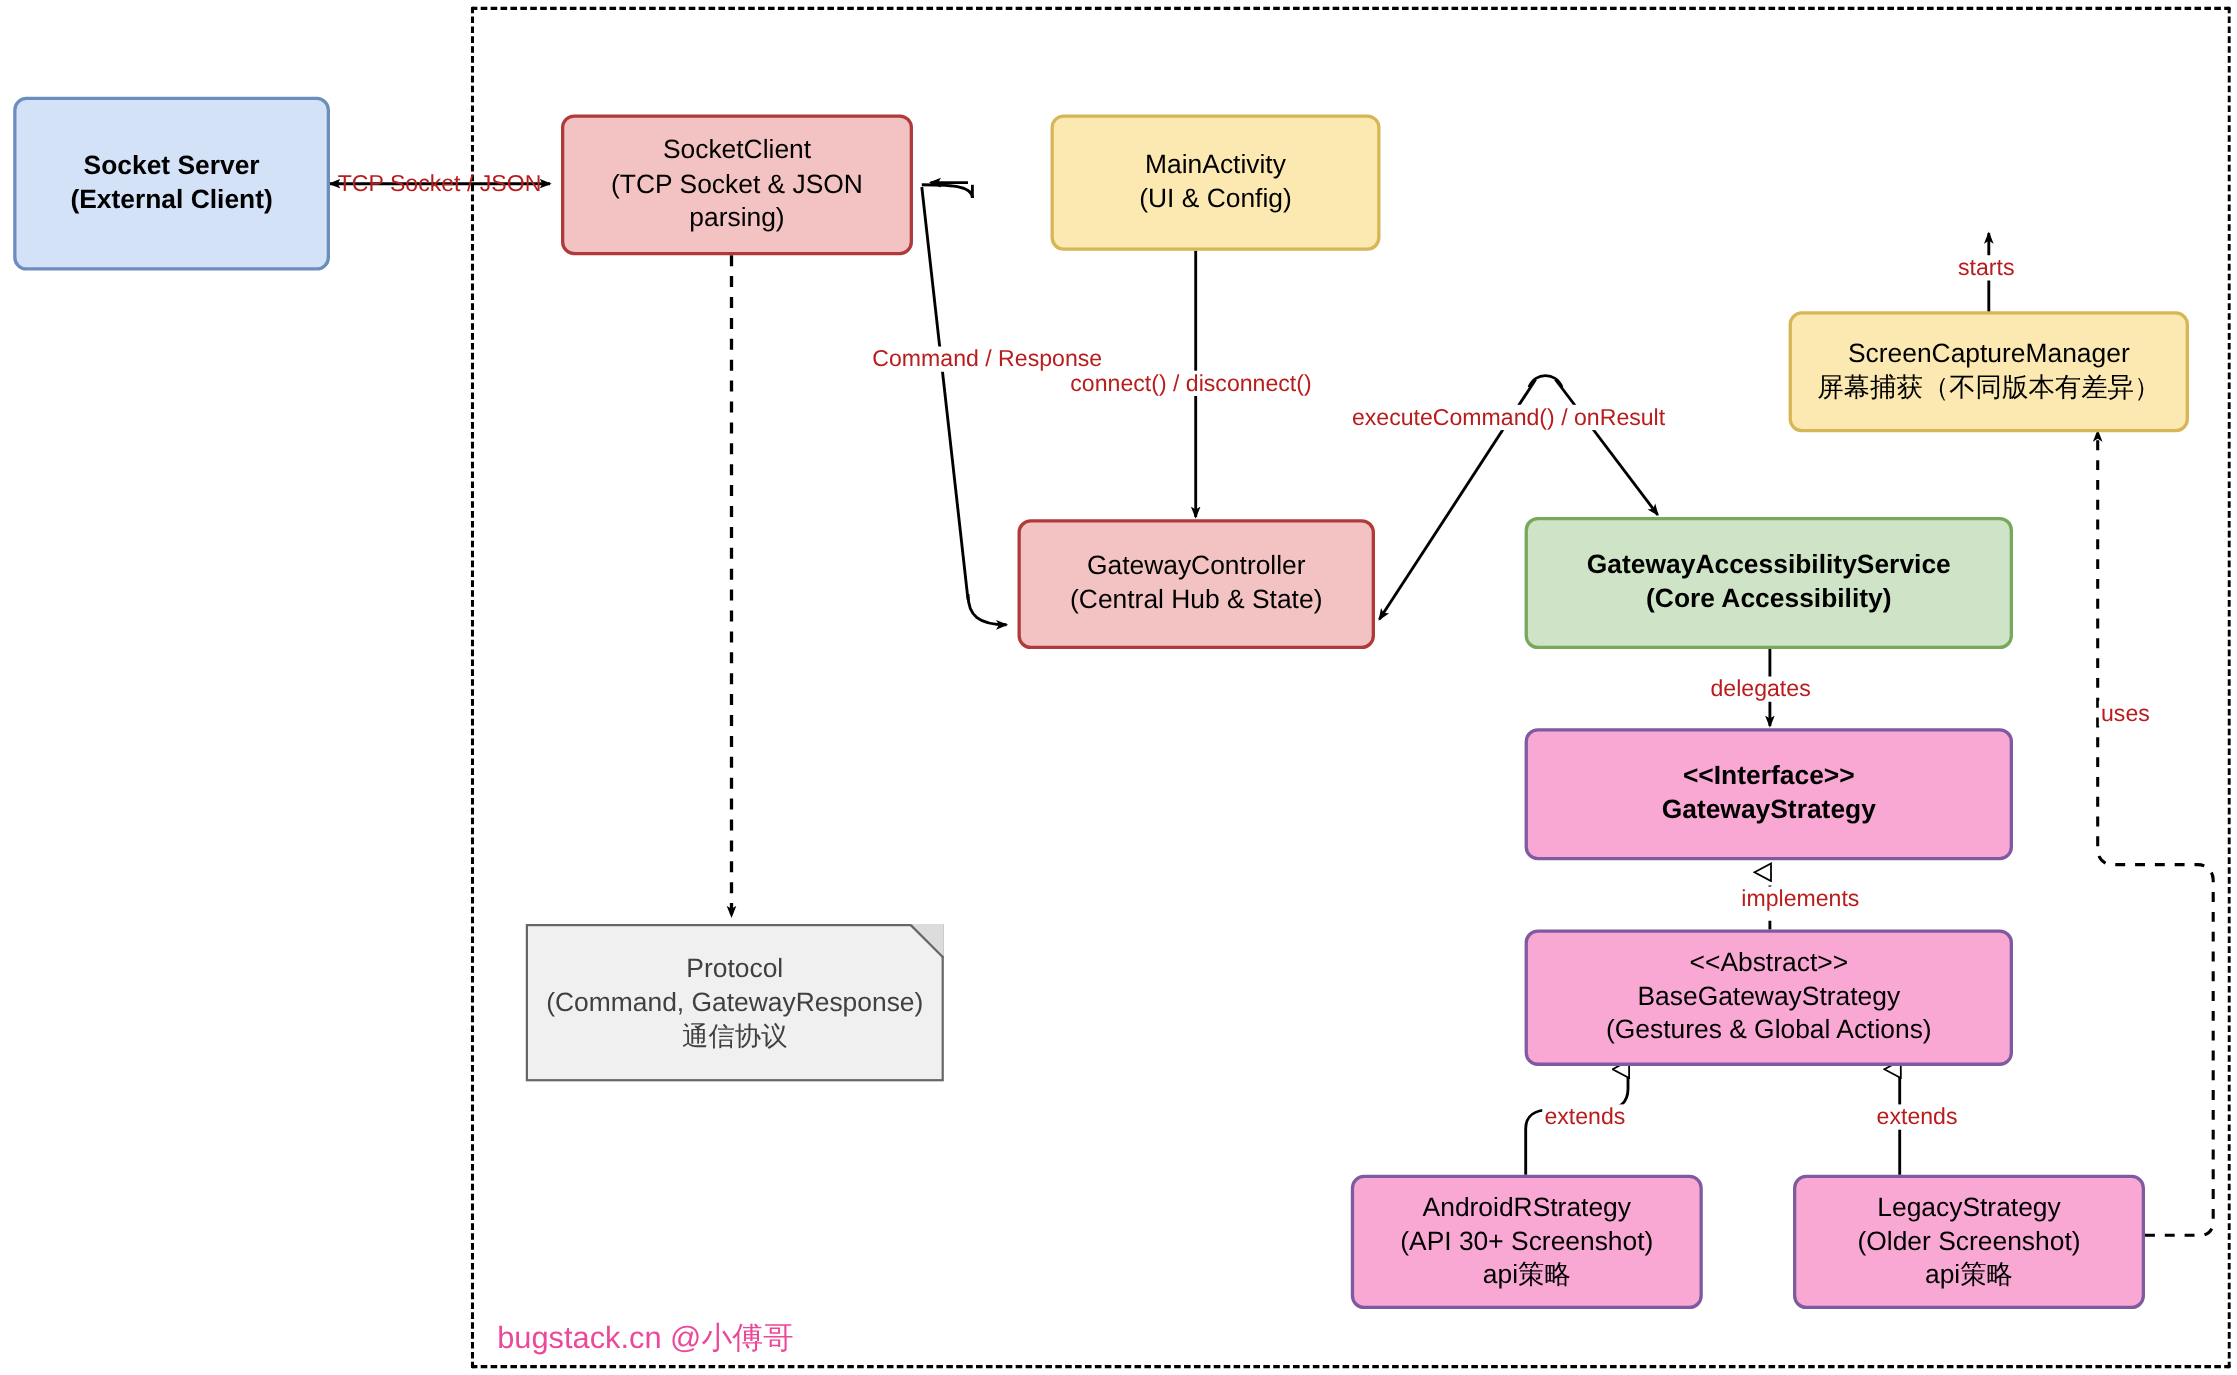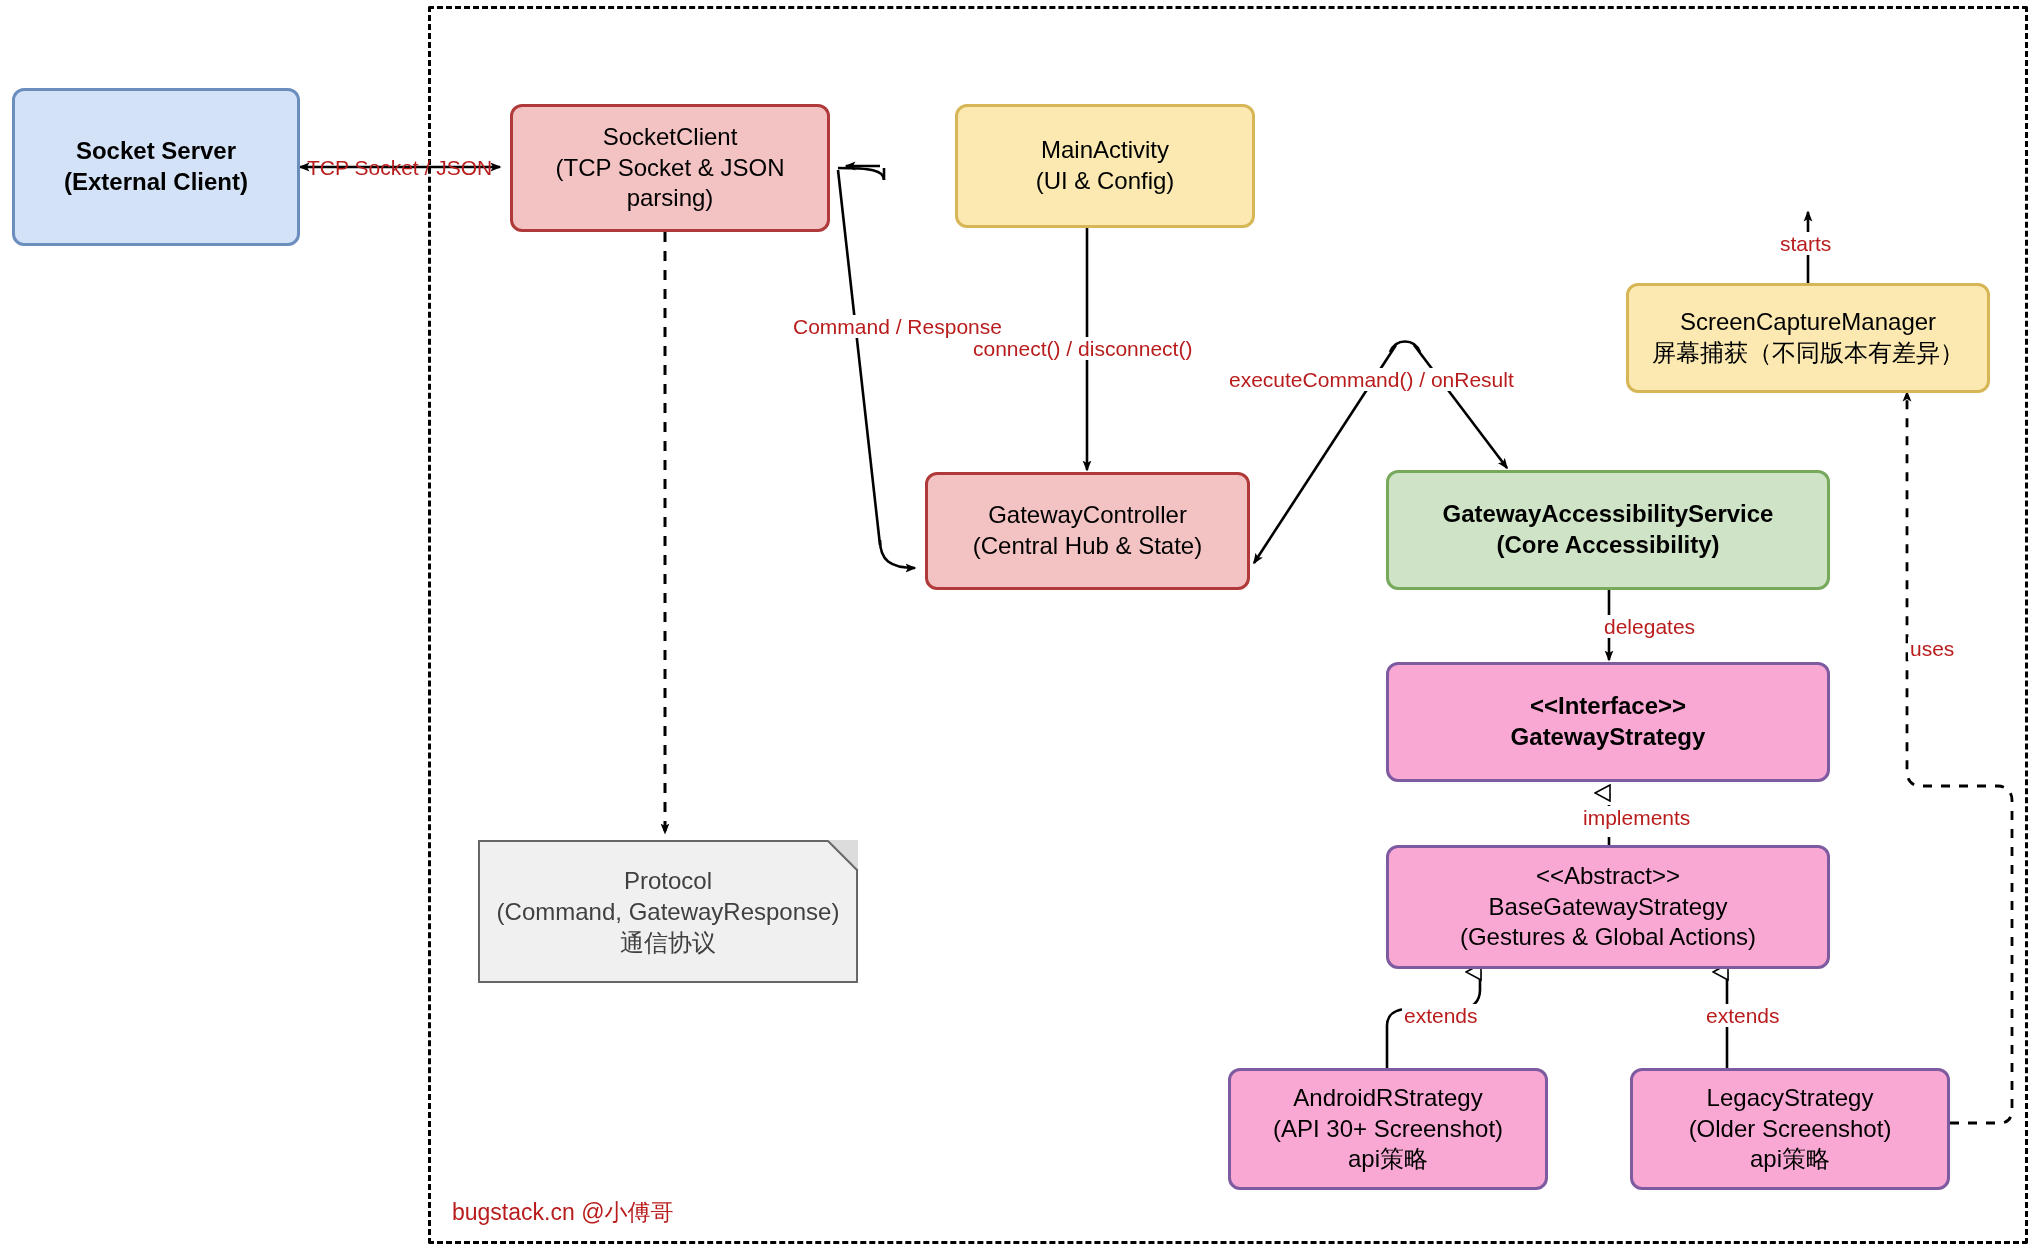--- a/index.html
+++ b/index.html
@@ -90,22 +90,22 @@
     color: #b91c1c;
     background: #ffffff;
     white-space: nowrap;
     line-height: 1;
     padding: 1px 2px;
   }
   .edge-label.nobg { background: transparent; }
 
   .watermark {
     position: absolute;
-    font-size: 23px;
-    color: #b91c1c;
+    font-size: 28px;
+    color: #ec4899;
     white-space: nowrap;
   }
 </style>
 </head>
 <body>
 
 <div id="canvas">
 
   <div class="boundary" style="left:428px; top:6px; width:1600px; height:1238px;"></div>
 
@@ -211,21 +211,21 @@
   <div class="note-fold-line" style="left:828px; top:840px; width:42.4px; transform: rotate(45deg);"></div>
 
   <div class="edge-label nobg" style="left:305px; top:156px;">TCP Socket / JSON</div>
 
   <div class="edge-label" style="left:791px; top:315px;">Command / Response</div>
 
   <div class="edge-label" style="left:971px; top:337px;text-align:right;">connect() / disconnect()</div>
 
   <div class="edge-label" style="left:1227px; top:368px;">executeCommand() / onResult</div>
 
-  <div class="edge-label" style="left:1602px; top:615px;">delegates</div>
+  <div class="edge-label" style="left:1553px; top:615px;">delegates</div>
 
   <div class="edge-label" style="left:1545px; top:806px;margin-left:36px;">implements</div>
 
   <div class="edge-label" style="left:1402px; top:1004px;">extends</div>
 
   <div class="edge-label" style="left:1704px; top:1004px;">extends</div>
 
   <div class="edge-label" style="left:1778px; top:232px;">starts</div>
 
   <div class="edge-label" style="left:1908px; top:637px;">uses</div>

